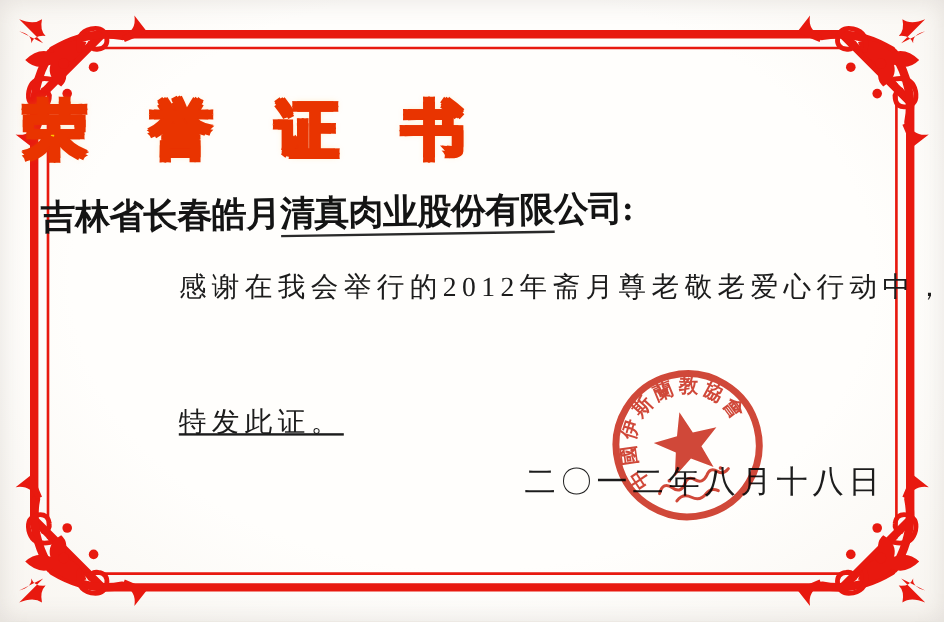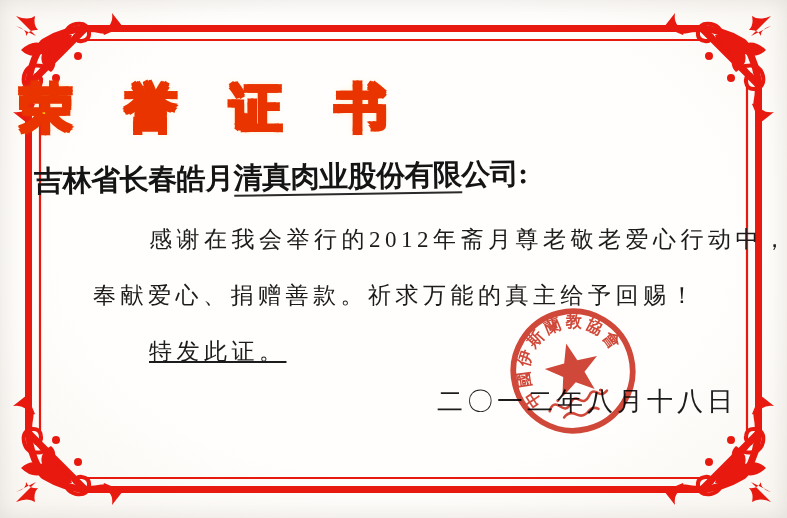--- a/index.html
+++ b/index.html
@@ -109,21 +109,20 @@
     <use href="#orn" transform="translate(781,6) scale(-1,1)"></use>
     <use href="#orn" transform="translate(6,512) scale(1,-1)"></use>
     <use href="#orn" transform="translate(781,512) scale(-1,-1)"></use>
   </svg>
 
   <div class="title">荣 誉 证 书</div>
 
   <div class="recipient"><span>吉林省长春皓月</span><span class="underlined">清真肉业股份有限</span><span>公司:</span></div>
 
   <div class="body-line line1">感谢在我会举行的2012年斋月尊老敬老爱心行动中，</div>
-  <div class="body-line line2">奉献爱心、捐赠善款。祈求万能的真主给予回赐！</div>
   <div class="body-line line3">特发此证。</div>
 
   <div class="date-line">二〇一二年八月十八日</div>
 
   <svg class="seal-svg" viewBox="0 0 130 130" aria-hidden="true">
     <circle cx="65" cy="65" r="57" fill="none" stroke="#cb3423" stroke-width="5.5"></circle>
     <path id="sealArc" d="M 33 92 A 42 42 0 1 1 97 92" fill="none"></path>
     <text class="seal-text">
       <textPath href="#sealArc" startOffset="6">中國伊斯蘭教協會</textPath>
     </text>

